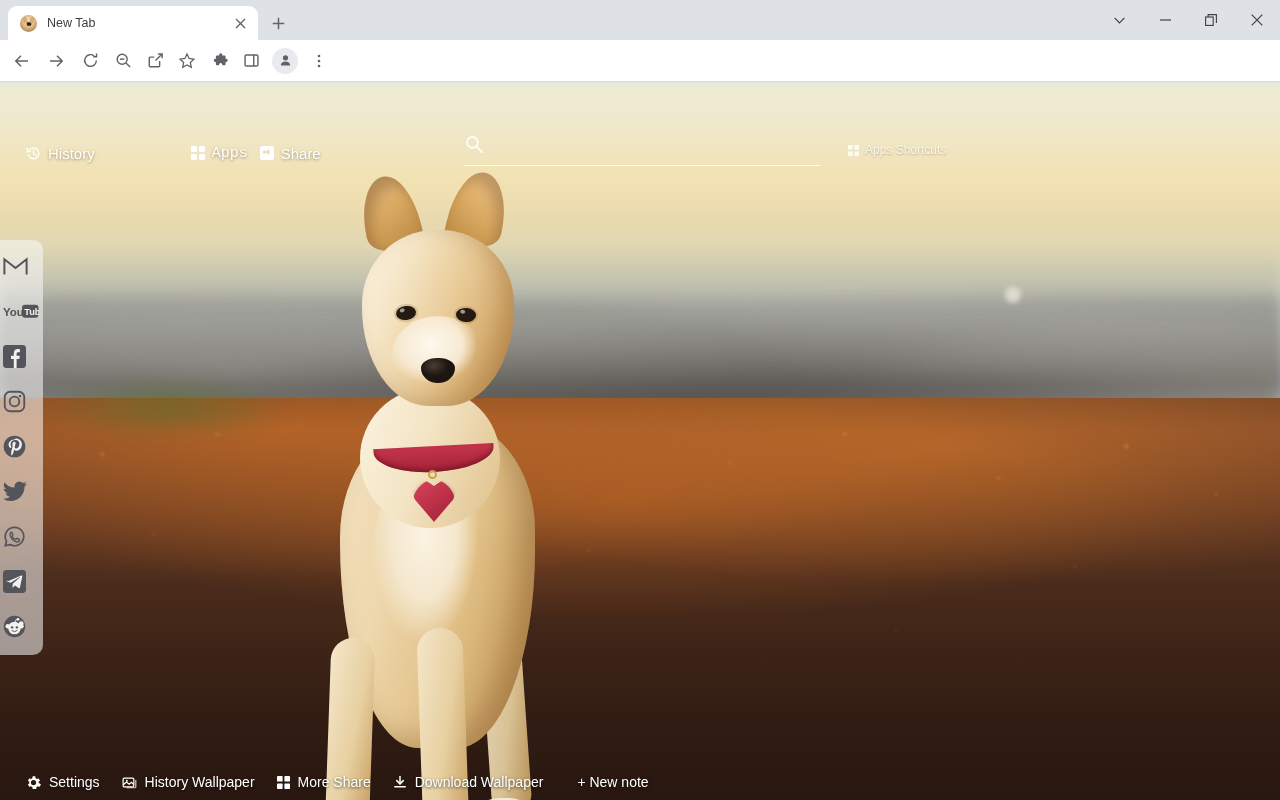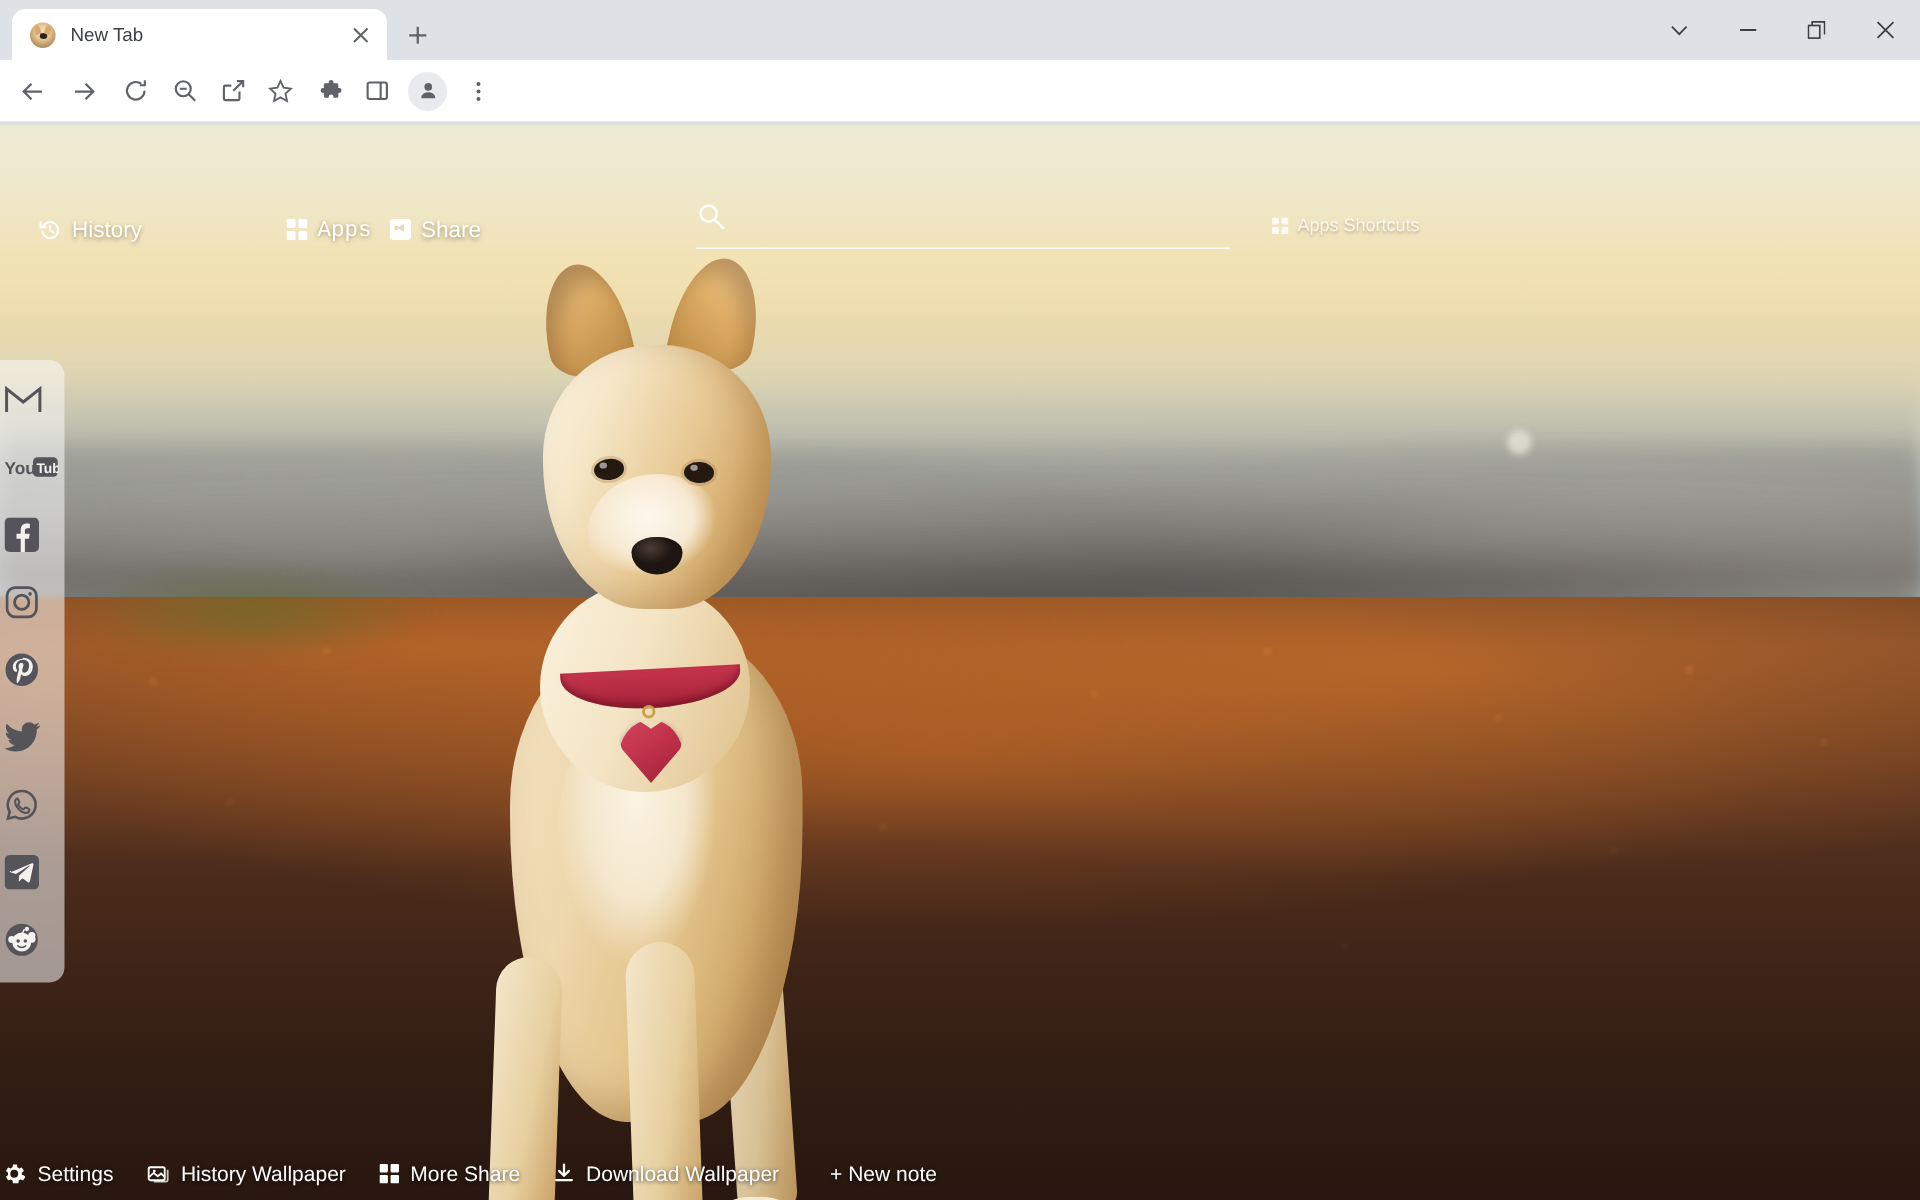--- a/index.html
+++ b/index.html
@@ -300,21 +300,21 @@
     position:absolute; left:848px; top:60px;
     display:flex; align-items:center; gap:6px;
     color:rgba(255,255,255,.82); font-size:12px;
     text-shadow: 0 1px 2px rgba(110,90,50,.4);
     white-space:nowrap;
   }
 
   
   .bottom-bar {
     position:absolute; left:0; bottom:10px; width:100%;
-    display:flex; align-items:center; padding-left:2px; gap:22px;
+    display:flex; align-items:center; padding-left:26px; gap:22px;
   }
   .bottom-link {
     display:flex; align-items:center; gap:8px;
     color:#fff; font-size:14px;
     text-shadow: 0 1px 3px rgba(0,0,0,.65);
     white-space:nowrap;
   }
   .bottom-link.newnote { margin-left:12px; }
   svg { display:block; }
 </style>

